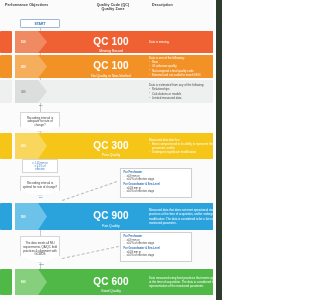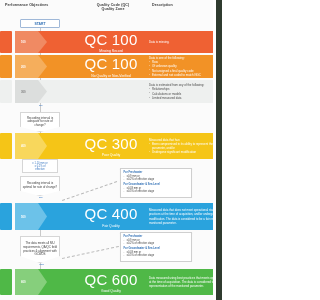--- a/index.html
+++ b/index.html
@@ -32,21 +32,21 @@
 
   
   .band {
     position:absolute; left:31px; width:185px;
     display:flex; align-items:center;
     border-radius:1px;
   }
   .qc-code {
     position:absolute; left:50px; width:60px; text-align:center; color:#ffffff;
   }
-  .qc-code .num { font-size:15px; font-weight:normal; line-height:1; letter-spacing:.2px; }
+  .qc-code .num { font-size:10px; font-weight:bold; line-height:1; letter-spacing:.2px; }
   .qc-code .sub { font-size:3.4px; line-height:1.3; margin-top:0.5px; display:block; }
   .qc-desc {
     position:absolute; left:118px; width:92px; color:#ffffff;
     font-size:2.9px; line-height:1.45;
   }
   .qc-desc .lead { display:block; }
   .qc-desc ul { list-style:none; margin:0; padding:0; }
   .qc-desc li { position:relative; padding-left:3px; }
   .qc-desc li:before { content:"\25AA"; position:absolute; left:0; top:-0.2px; font-size:2.2px; }
 
@@ -279,21 +279,21 @@
         <li>Been compromised in its ability to represent the monitored parameter, and/or</li>
         <li>Undergone significant modification</li>
       </ul>
     </div>
   </div>
 
   <div class="band" id="band-500">
     <div class="tab"></div>
     <div class="tab-label">500</div>
     <div class="qc-code">
-      <span class="num">QC 400</span>
+      <span class="num">QC 900</span>
       <span class="sub">Fair Quality</span>
     </div>
     <div class="qc-desc">
       <span class="lead">Measured data that does not meet operational standards. Trait practices at the time of acquisition, and/or undergone minor modification. The data is considered to be a fair representation of the monitored parameter.</span>
     </div>
   </div>
 
   <div class="band" id="band-600">
     <div class="tab"></div>
     <div class="tab-label">600</div>

